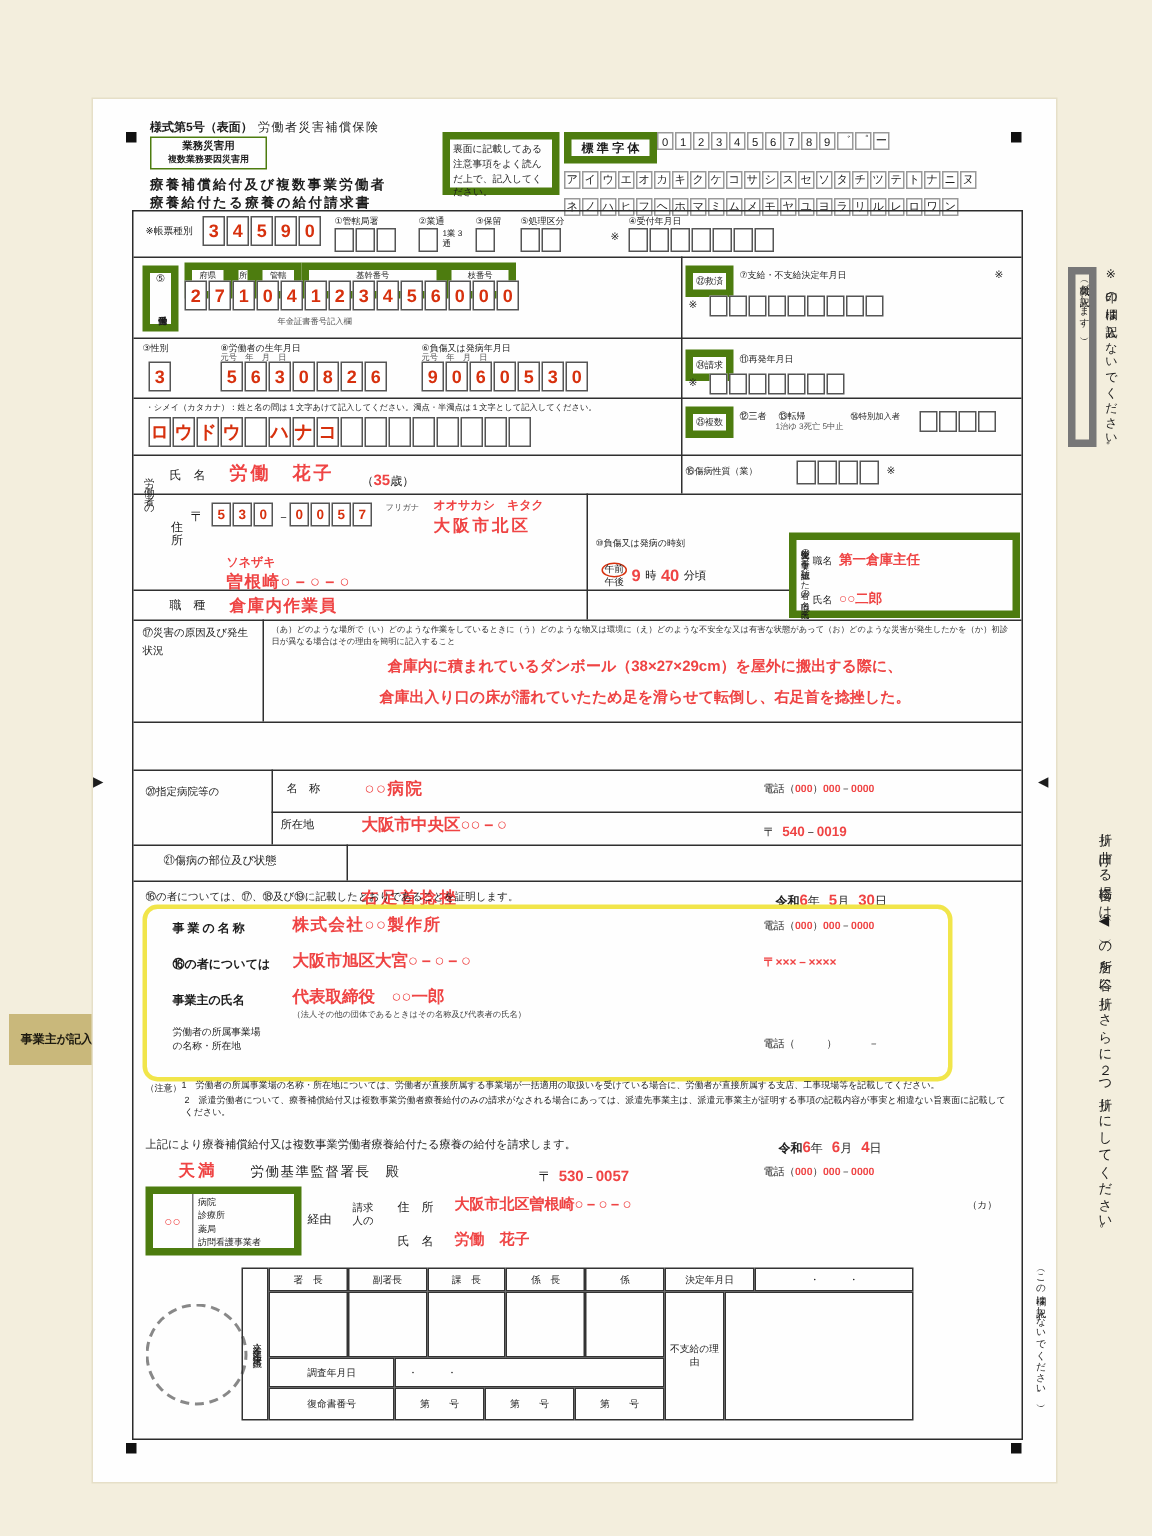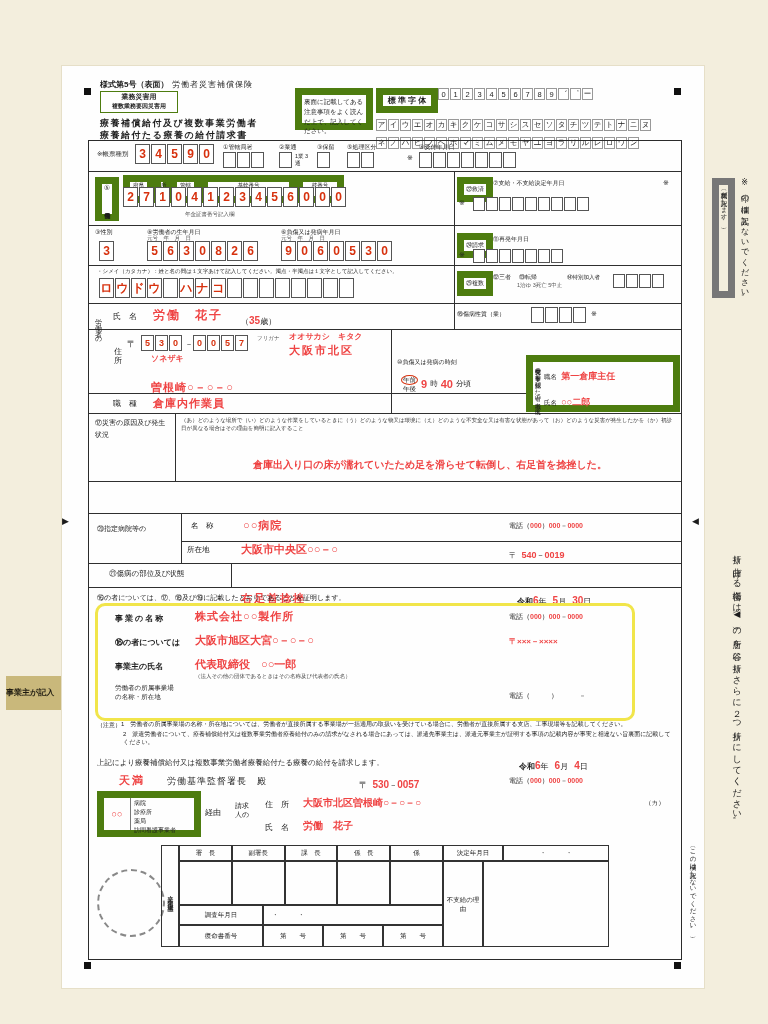--- a/index.html
+++ b/index.html
@@ -5,33 +5,33 @@
   body{margin:0;background:#f3eedd;font-family:"Liberation Sans","DejaVu Sans",sans-serif;color:#1c1c1c}
   .stage{position:relative;width:768px;height:1024px;overflow:hidden;background:#f3eedd}
   .a{position:absolute}
   .page{left:62px;top:66px;width:642px;height:922px;background:#fefefe;box-shadow:0 0 0 1px #e6dfc8}
   .frame{left:26px;top:74px;width:592px;height:818px;border:1px solid #2b2b2b}
   .red{color:#ef4444;font-weight:700}
   .b{font-weight:700}
   .v{writing-mode:vertical-rl;text-orientation:upright}
   .t5{font-size:5.5px}.t6{font-size:6px}.t65{font-size:6.5px}.t7{font-size:7px}.t75{font-size:7.5px}
   .t8{font-size:8px}.t9{font-size:9px}.t10{font-size:10px}.t11{font-size:11px}.t12{font-size:12px}.t14{font-size:14px}
-  .bd{border:7px solid #4d7c0f;box-sizing:border-box}
+  .bd{border:5px solid #4d7c0f;box-sizing:border-box}
   .hl{position:absolute;border-top:1px solid #2f2f2f;height:0}
   .vl{position:absolute;border-left:1px solid #2f2f2f;width:0}
   .cl{display:inline-flex;gap:1px}
   .cl .cell{box-sizing:border-box;display:flex;align-items:center;justify-content:center;width:14px;height:18px;border:1px solid #555;font-size:11px;font-weight:700;background:#fff}
   .rc .cell{color:#d7310e}
   .c15 .cell{width:15px;height:20px;font-size:12px}
   .c13 .cell{width:13px;height:16px;font-size:9px}
   .c12 .cell{width:12px;height:14px;font-size:8px}
   .c10 .cell{width:11px;height:12px;font-size:7.5px;border-color:#999;font-weight:400}
   .sq{position:absolute;width:7px;height:7px;background:#111}
   .banner{left:264px;top:28px;width:240px;height:30px;background:#c9b87b;display:flex;align-items:center;justify-content:center;letter-spacing:2px;color:#1d1a10}
-  .emp{left:6px;top:676px;width:56px;height:34px;background:#c9b87b;display:flex;align-items:center;justify-content:flex-start;text-align:center;font-weight:700;line-height:1.35;color:#1d1a10}
+  .emp{left:6px;top:676px;width:56px;height:34px;background:#c9b87b;display:flex;align-items:center;justify-content:flex-end;text-align:center;font-weight:700;line-height:1.35;color:#1d1a10}
   .ybox{border:3px solid #f1e54a;border-radius:10px}
   .circle-am{border:1px solid #d7310e;border-radius:50%;padding:0 1px;text-align:center}
   .dash-circle{border:2px dashed #888;border-radius:50%}
   .tc{border:1px solid #333;box-sizing:border-box;display:flex;align-items:center;justify-content:center}
   .ml6{margin-left:6px}
   .lh13{line-height:1.3}
 </style>
 </head>
 <body>
 
@@ -336,21 +336,21 @@
       <div class="a t8" style="left:96px;top:198px">－</div>
       <div class="a cl c13 rc" style="left:104px;top:194px">
           <span class="cell">0</span>
           <span class="cell">0</span>
           <span class="cell">5</span>
           <span class="cell">7</span>
         </div>
       <div class="a t5" style="left:168px;top:194px;color:#555">フリガナ</div>
       <div class="a red t8" style="left:200px;top:190px">オオサカシ　キタク</div>
       <div class="a red t11" style="left:200px;top:202px;letter-spacing:2px">大阪市北区</div>
-      <div class="a red t8" style="left:62px;top:212px">ソネザキ</div>
+      <div class="a red t8" style="left:62px;top:228px">ソネザキ</div>
       <div class="a red t11" style="left:62px;top:239px;letter-spacing:1px">曽根崎○－○－○</div>
 
       <div class="a t6" style="left:308px;top:217px">⑩負傷又は発病の時刻</div>
       <div class="a" style="left:312px;top:234px;display:flex;align-items:center;gap:3px">
         <span class="t65" style="display:inline-flex;flex-direction:column;line-height:1.2">
             <span class="circle-am">午前</span>
             <span style="text-align:center">午後</span>
           </span>
         <span class="red t11">9</span>
           <span class="t75">時</span>
@@ -363,20 +363,21 @@
           <div><span class="t65">職名</span> <span class="red t9">第一倉庫主任</span></div>
           <div style="margin-top:8px"><span class="t65">氏名</span> <span class="red t9">○○二郎</span></div>
         </div>
       </div>
 
       <div class="a t8" style="left:24px;top:257px">職　種</div>
       <div class="a red t11" style="left:64px;top:255px;letter-spacing:1px">倉庫内作業員</div>
 
       <div class="a t7" style="left:6px;top:276px;width:76px;line-height:1.7">⑰災害の原因及び発生状況</div>
       <div class="a t5" style="left:92px;top:275px;width:494px;line-height:1.5;color:#333">（あ）どのような場所で（い）どのような作業をしているときに（う）どのような物又は環境に（え）どのような不安全な又は有害な状態があって（お）どのような災害が発生したかを（か）初診日が異なる場合はその理由を簡明に記入すること</div>
+      <div class="a red t10" style="left:96px;top:296px;width:490px;text-align:center">倉庫内に積まれているダンボール（38×27×29cm）を屋外に搬出する際に、</div>
       <div class="a red t10" style="left:96px;top:317px;width:490px;text-align:center">倉庫出入り口の床が濡れていたため足を滑らせて転倒し、右足首を捻挫した。</div>
 
       <div class="a t7" style="left:8px;top:382px;width:66px;line-height:1.6">⑳指定病院等の</div>
       <div class="a t75" style="left:102px;top:380px">名　称</div>
       <div class="a red t11" style="left:154px;top:377px;letter-spacing:1px">○○病院</div>
       <div class="a t7" style="left:420px;top:380px"><span>電話（</span><span class="red">000</span><span>）</span><span class="red">000</span><span>－</span><span class="red">0000</span></div>
       <div class="a t75" style="left:98px;top:404px">所在地</div>
       <div class="a red t11" style="left:152px;top:401px">大阪市中央区○○－○</div>
       <div class="a" style="left:420px;top:403px"><span class="t8">〒</span> <span class="red t9">540</span><span class="t8">－</span><span class="red t9">0019</span></div>
 

